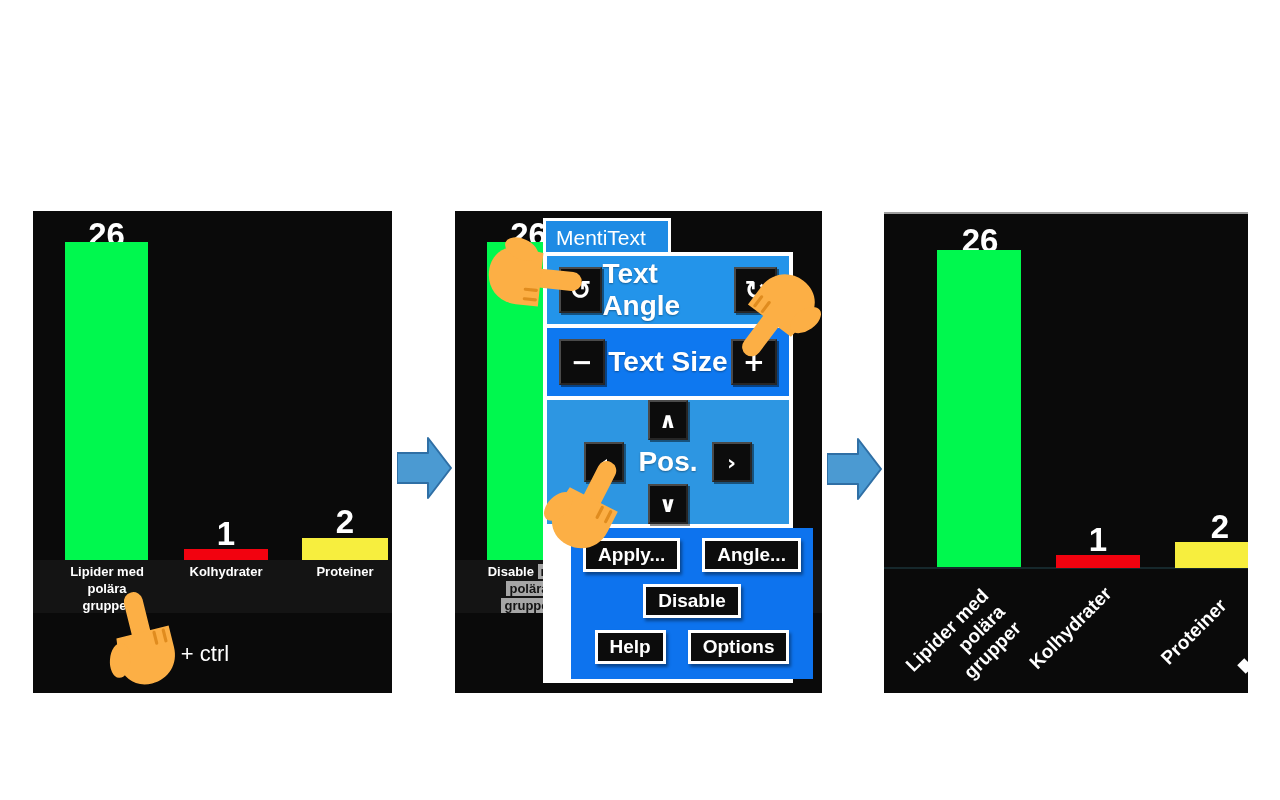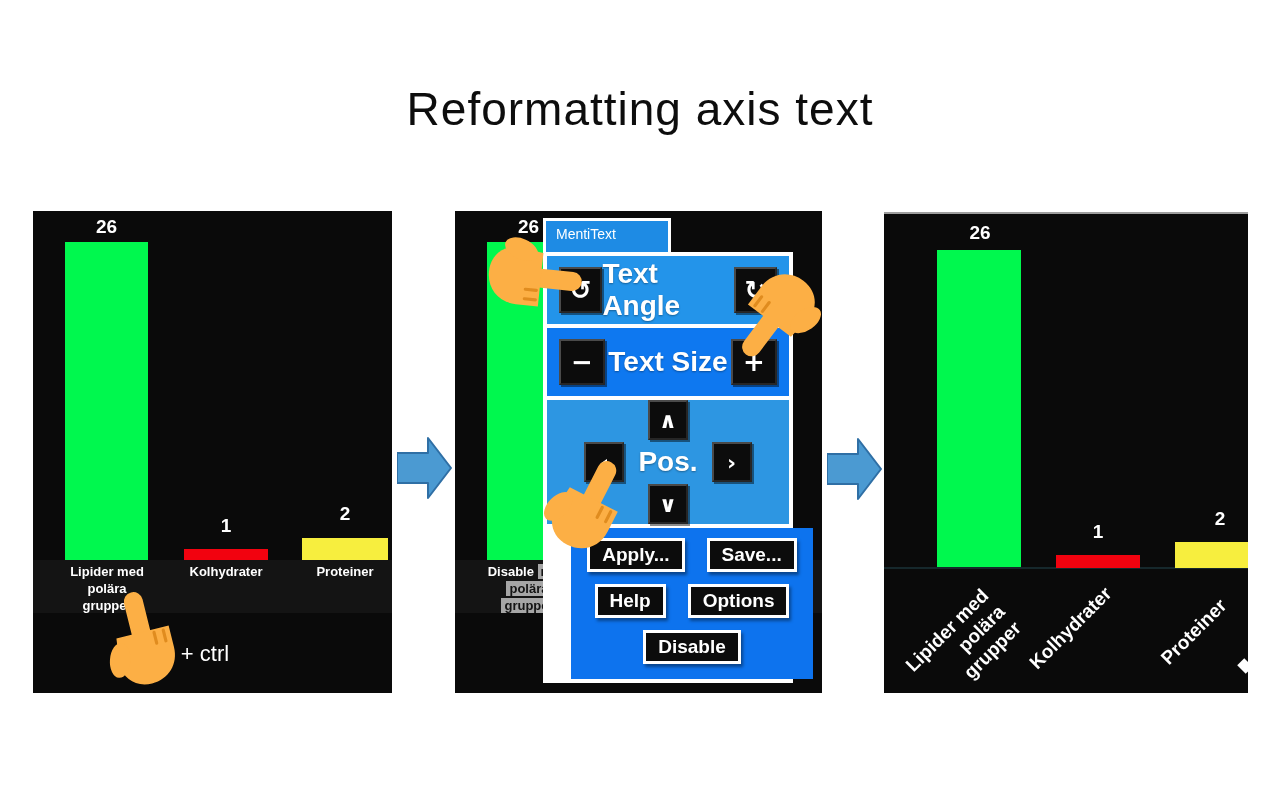--- a/index.html
+++ b/index.html
@@ -12,21 +12,21 @@
   .panel { position:absolute; top:211px; height:482px; background:#0a0a0a; overflow:hidden; }
   #panel1 { left:33px;  width:359px; }
   #panel2 { left:455px; width:367px; }
   #panel3 { left:884px; width:364px; top:212px; height:481px; border-top:2px solid #9e9e9e; }
 
   .bar { position:absolute; }
   .bar.green  { background:#00F84E; }
   .bar.red    { background:#F2020F; }
   .bar.yellow { background:#F7EE3E; }
 
-  .val { position:absolute; color:#fff; font-weight:700; font-size:19px; text-align:center; }
+  .val { position:absolute; color:#fff; font-weight:700; font-size:33px; text-align:center; }
 
   .band { position:absolute; left:0; top:349px; width:100%; height:53px; background:#141414; }
 
   .lab { position:absolute; top:353px; color:#fff; font-size:13px; font-weight:600;
          text-align:center; line-height:1.3; }
   .lab1 { left:8px;   width:132px; }
   .lab2 { left:143px; width:100px; }
   .lab3 { left:262px; width:100px; }
   .hl { background:#A6A6A6; color:#141414; padding:0 3px; }
 
@@ -54,21 +54,21 @@
           line-height:1.22; white-space:nowrap; }
   .rlab1 { left:-157px; top:370px; width:250px; }
   .rlab2 { left:16px;   top:368px; width:200px; }
   .rlab3 { left:131px;  top:380px; width:200px; }
   .frag { position:absolute; left:356px; top:446px; width:10px; height:12px;
           background:#fff; transform:rotate(-45deg); }
 
   
   .popup { position:absolute; left:88px; top:7px; width:250px; height:465px; z-index:5; }
   .tab { position:absolute; left:0; top:0; width:128px; height:37px; background:#1E8BE4;
-         border:3px solid #fff; border-bottom:none; color:#fff; font-size:14px;
+         border:3px solid #fff; border-bottom:none; color:#fff; font-size:21px;
          padding:5px 0 0 10px; font-weight:400; }
   .pbody { position:absolute; left:0; top:34px; width:250px; height:431px; background:#fff;
            padding:4px; display:flex; flex-direction:column; gap:4px; }
   .sec { width:100%; display:flex; align-items:center; }
   .sec-angle { height:68px;  background:#2394EA; justify-content:space-between; padding:0 12px; }
   .sec-size  { height:68px;  background:#0E78F0; justify-content:space-between; padding:0 12px; }
   .sec-pos   { height:124px; background:#2D96E2; flex-direction:column; justify-content:center; }
   .sec-act   { flex:1; background:#0D73EE; flex-direction:column; justify-content:flex-start;
                padding-top:10px; gap:12px;margin-left:24px; }
   .seclabel { color:#fff; font-weight:700; font-size:28px; text-shadow:0 1px 2px rgba(0,0,0,.35); }
@@ -97,21 +97,20 @@
       <path d="M14 28 h34 v14 c0 11 -8 19 -19 19 c-10 0 -17 -7 -17 -16 z" fill="#FCAF45"></path>
       <ellipse cx="13" cy="42" rx="6.5" ry="11" fill="#FCAF45" transform="rotate(18 13 42)"></ellipse>
       <path d="M38 30 v7 M44 30 v7" stroke="#E08C1F" stroke-width="2" fill="none" stroke-linecap="round"></path>
     </g>
     <polygon id="arrow-shape" points="0,17 31,17 31,2 54,32 31,62 31,47 0,47" fill="#4B9AD2" stroke="#2F6FA5" stroke-width="2" stroke-linejoin="round"></polygon>
   </defs>
 </svg>
 
 <div class="stage">
 
-  <h1 class="page-title">Reformatting axis text</h1>
 
   <section class="panel g12" id="panel1">
     <div class="val v26">26</div>
     <div class="bar green"></div>
     <div class="band"></div>
     <div class="bar red"></div>
     <div class="val v1">1</div>
     <div class="bar yellow"></div>
     <div class="val v2">2</div>
 
@@ -179,28 +178,28 @@
             <div class="sq small">›</div>
           </div>
           <div class="posrow">
             <div class="sq small">∨</div>
           </div>
         </div>
 
         <div class="sec sec-act">
           <div class="btnrow">
             <button class="pbtn">Apply...</button>
-            <button class="pbtn">Save...</button>
+            <button class="pbtn">Angle...</button>
+          </div>
+          <div class="btnrow">
+            <button class="pbtn">Disable</button>
           </div>
           <div class="btnrow">
             <button class="pbtn">Help</button>
             <button class="pbtn">Options</button>
-          </div>
-          <div class="btnrow">
-            <button class="pbtn">Disable</button>
           </div>
         </div>
 
       </div>
     </div>
 
     <svg class="hand" style="left:32px; top:14px; width:95px; height:105px; transform:rotate(96deg)" viewBox="0 0 60 64">
         <use href="#hand-shape"></use>
       </svg>
     <svg class="hand" style="left:272px; top:53px; width:95px; height:105px; transform:rotate(217deg)" viewBox="0 0 60 64">

